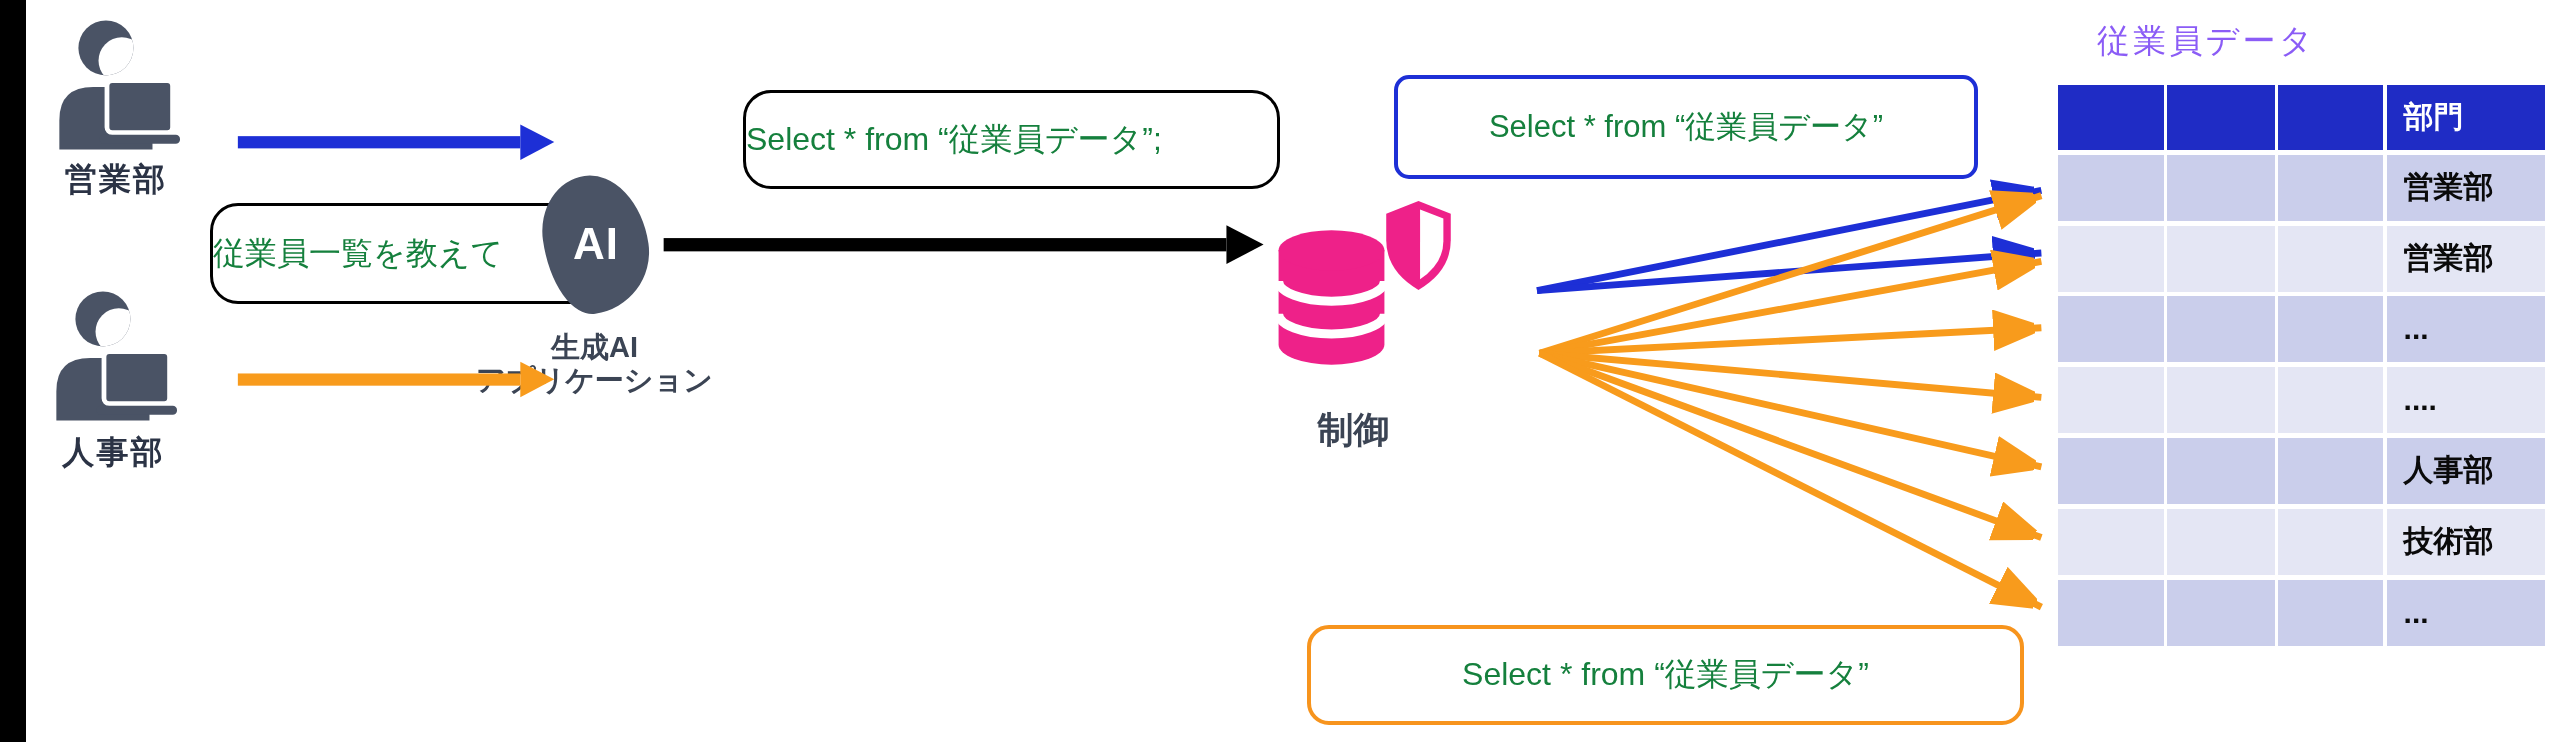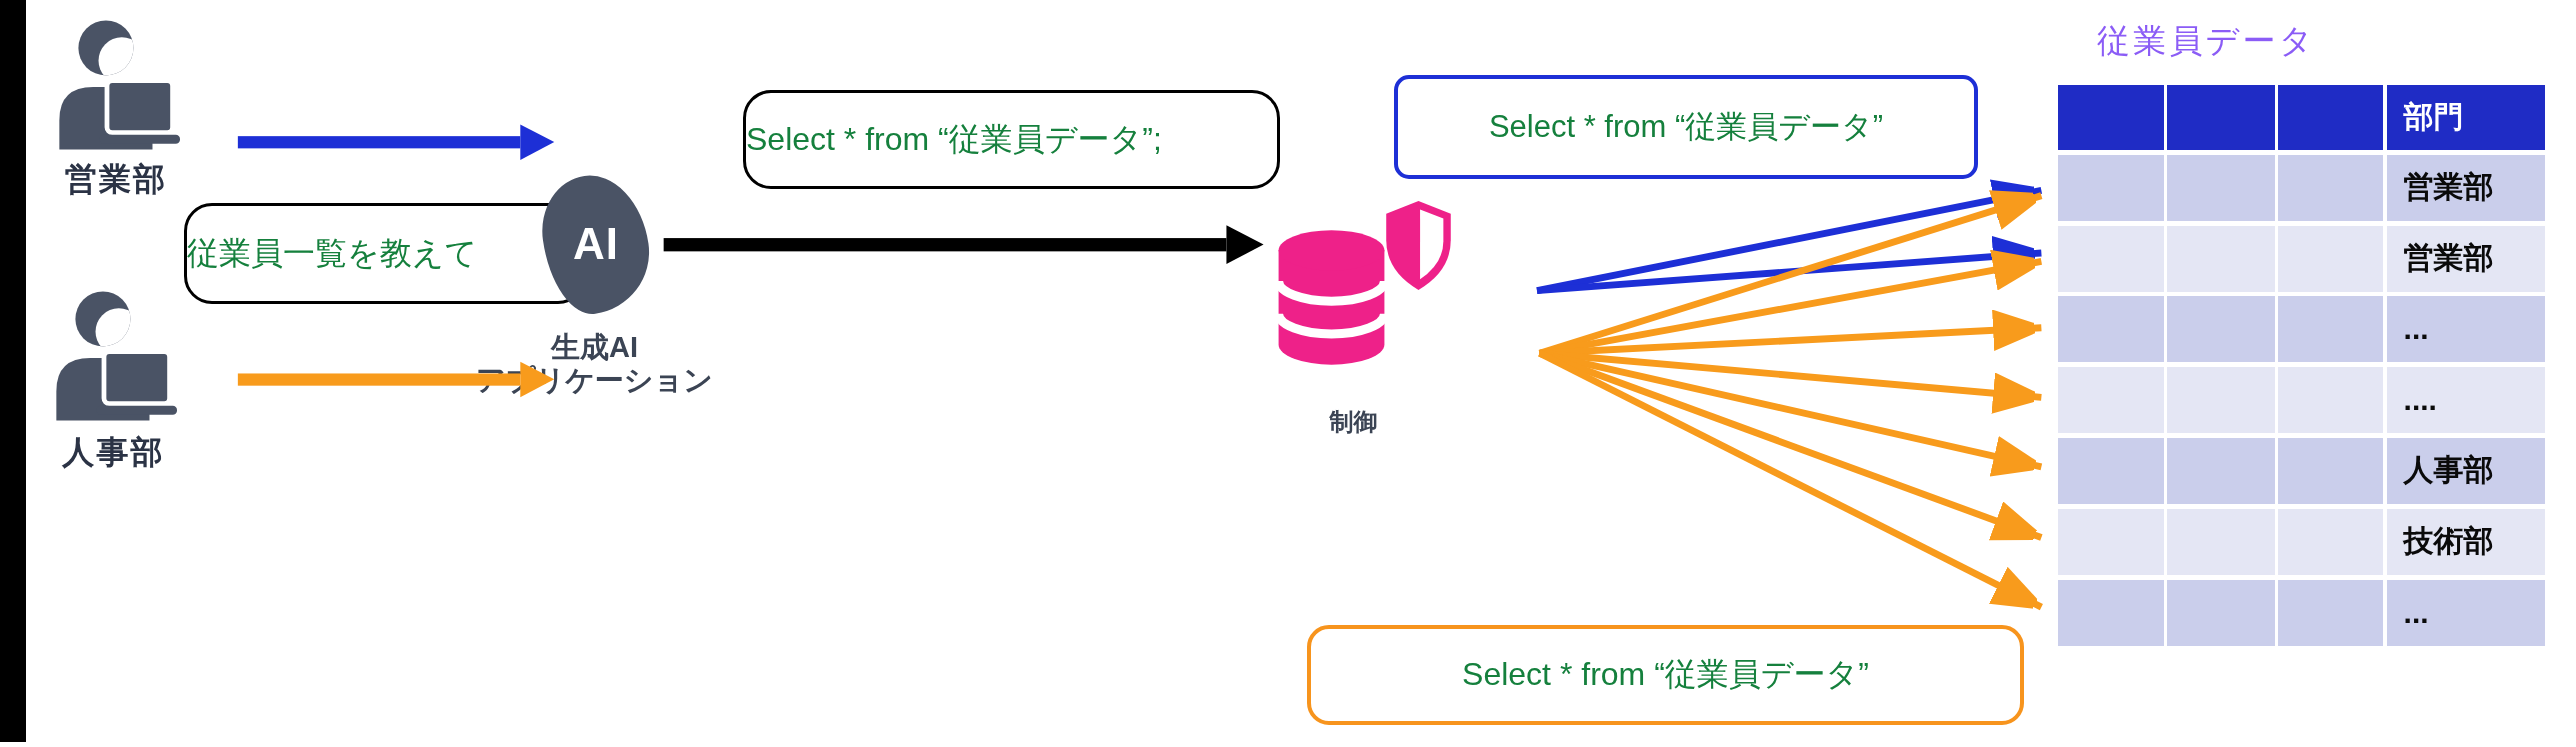--- a/index.html
+++ b/index.html
@@ -66,21 +66,21 @@
         <circle cx="100" cy="60" r="52" fill="#4a5365"></circle>
         <circle cx="130" cy="84" r="44" fill="#ffffff" clip-path="url(#headclip2)"></circle>
         <path d="M12 252 L12 196 Q12 134 76 134 L124 134 Q188 134 188 196 L188 252 Z" fill="#4a5365"></path>
         <rect x="102" y="122" width="124" height="98" rx="10" fill="#4a5365" stroke="#ffffff" stroke-width="9"></rect>
         <rect x="88" y="224" width="152" height="17" rx="8" fill="#4a5365"></rect>
       </svg>
     </span>
   </div>
   <div class="abs actor-label" style="left:23px;top:431px;">人事部</div>
 
-  <div class="abs bubble" style="left:184px;top:203px;width:396px;height:95px;">
+  <div class="abs bubble" style="left:210px;top:203px;width:396px;height:95px;">
     <span class="sql-text">従業員一覧を教えて</span>
   </div>
 
   <div class="abs ai-blob" style="left:544px;top:175px;">
     <span>AI</span>
   </div>
   <div class="abs caption" style="left:446px;top:328px;font-size:29px;">生成AI</div>
   <div class="abs caption" style="left:446px;top:361px;font-size:29px;">アプリケーション</div>
 
   <div class="abs bubble" style="left:743px;top:90px;width:531px;height:93px;">
@@ -94,21 +94,21 @@
       <path d="M3 98 A100 38 0 0 0 203 98" fill="none" stroke="#ffffff" stroke-width="17"></path>
       <path d="M3 160 A100 38 0 0 0 203 160" fill="none" stroke="#ffffff" stroke-width="17"></path>
     </svg>
   </div>
   <div class="abs" style="left:1385px;top:200px;">
     <svg width="67" height="91" viewBox="0 0 126 172">
       <path d="M63 2 L124 26 L124 76 Q124 134 63 170 Q2 134 2 76 L2 26 Z" fill="#ee2189"></path>
       <path d="M66 18 L110 35 L110 78 Q110 120 66 150 Z" fill="#ffffff"></path>
     </svg>
   </div>
-  <div class="abs caption" style="left:1205px;top:406px;font-size:24px;">制御</div>
+  <div class="abs caption" style="left:1205px;top:406px;font-size:36px;">制御</div>
 
   <div class="abs blue-box" style="left:1394px;top:75px;width:576px;height:96px;">
     <span class="sql-text" style="font-size:31px;">Select * from “従業員データ”</span>
   </div>
 
   <div class="abs orange-box" style="left:1307px;top:625px;width:709px;height:92px;">
     <span class="sql-text">Select * from “従業員データ”</span>
   </div>
 
   <div class="abs tbl-title" style="left:2097px;top:19px;">従業員データ</div>

